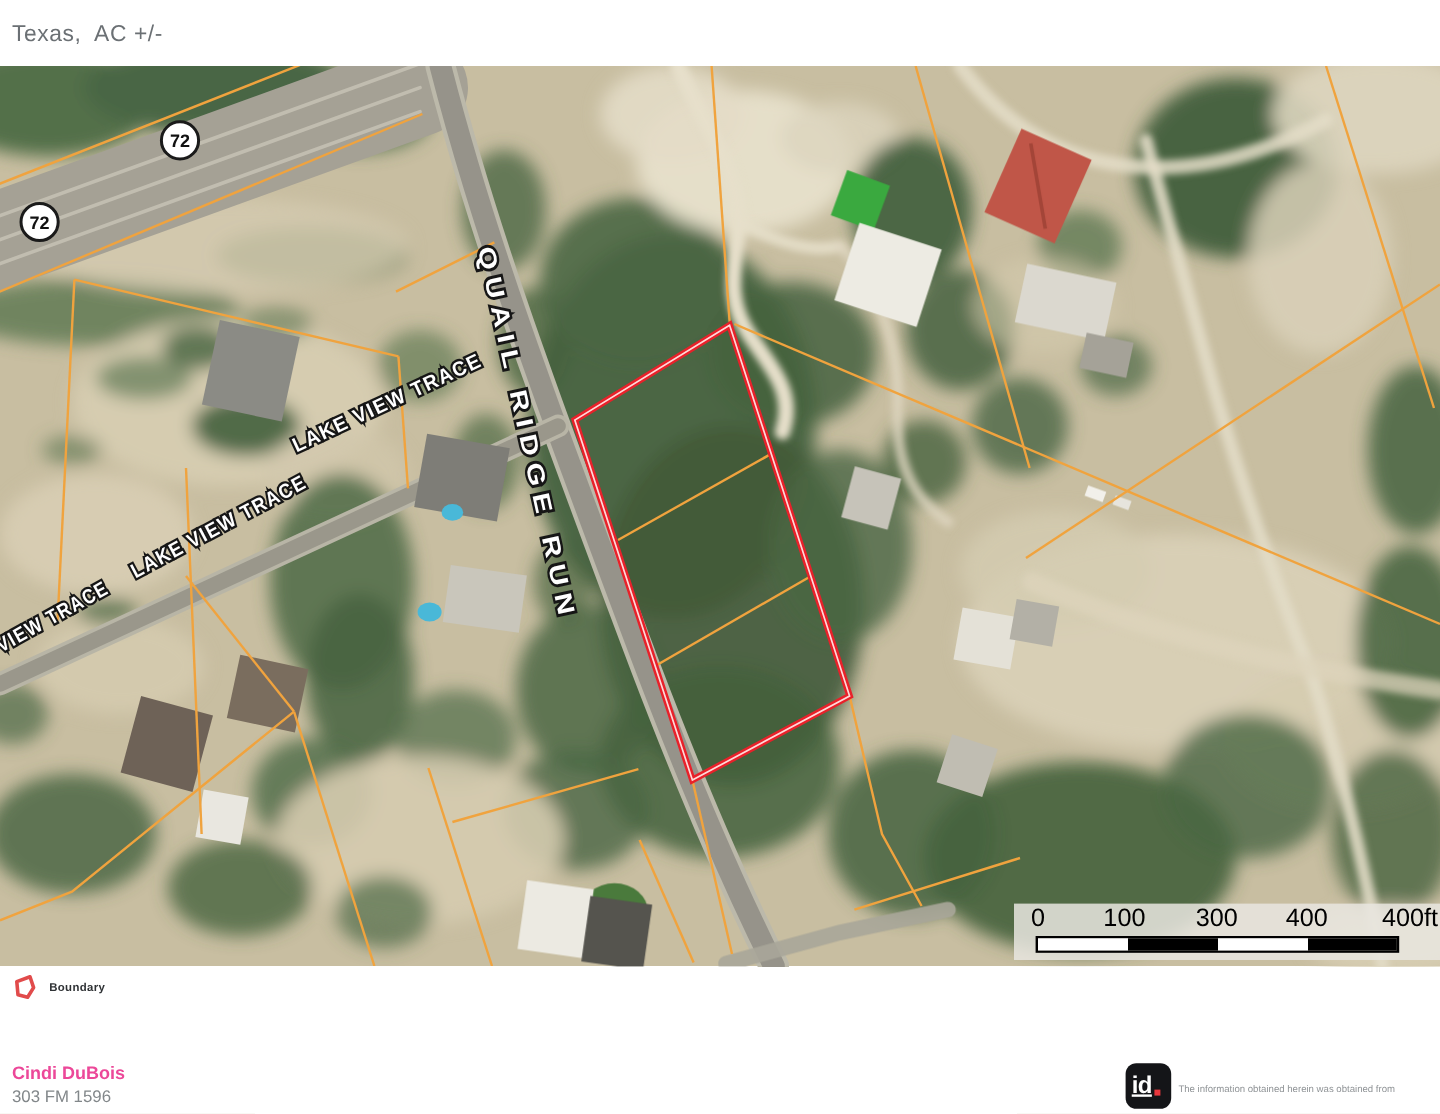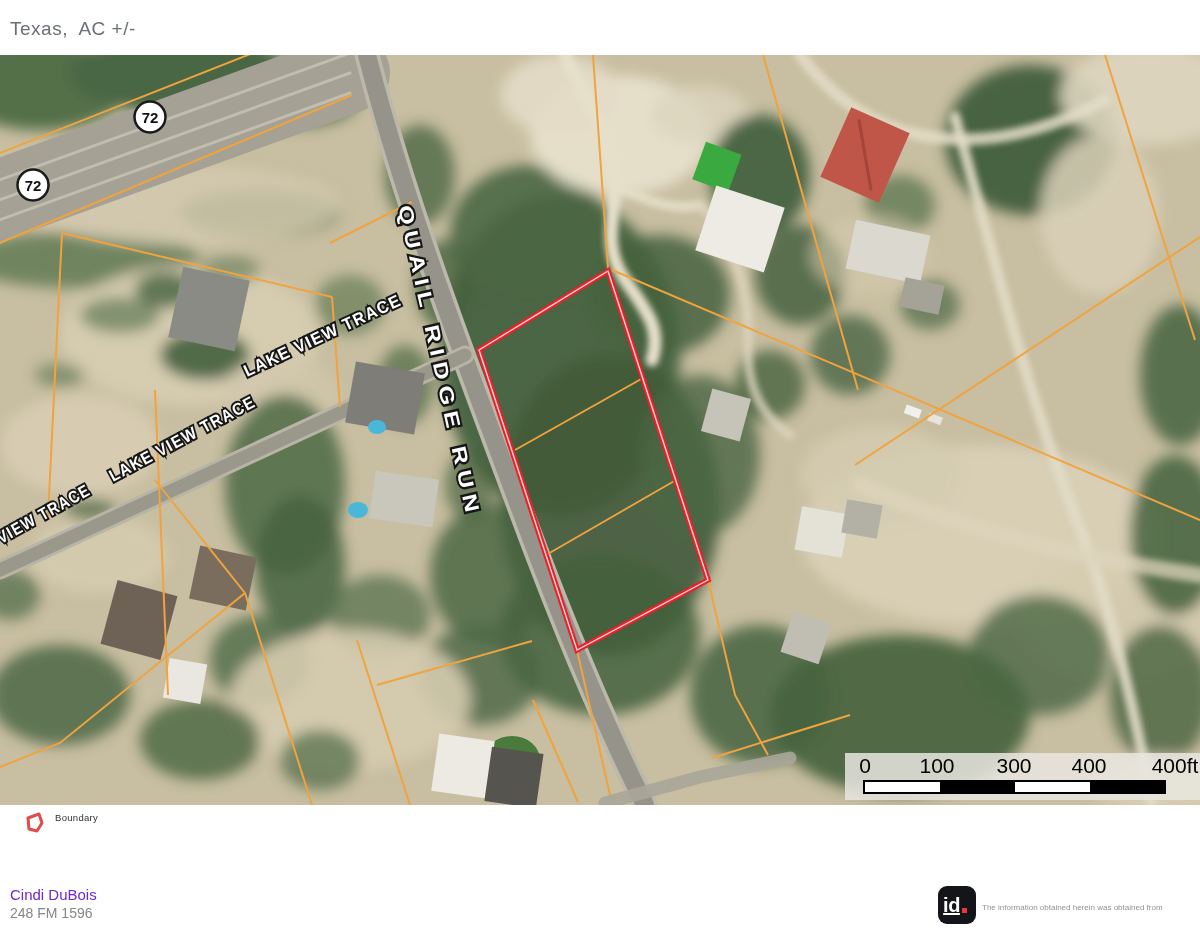--- a/index.html
+++ b/index.html
@@ -14,27 +14,27 @@
   .scalebar{position:absolute;left:845px;top:698px;width:355px;height:47px;
             background:rgba(233,230,224,0.85);}
   .scalebar .st{position:absolute;top:1px;font-size:21px;color:#000;transform:translateX(-50%);
                 font-family:"Liberation Sans",sans-serif;}
   .scalebar .bar{position:absolute;left:18px;top:27px;width:299px;height:10px;border:2px solid #000;
                  display:flex;}
   .scalebar .seg{height:100%;}
   .seg.w{background:#fff;} .seg.b{background:#000;}
 
   
-  .legend{position:absolute;left:24px;top:812px;display:flex;align-items:flex-start;}
+  .legend{position:absolute;left:10px;top:812px;display:flex;align-items:center;font-weight:bold;}
   .legend svg{display:block;}
   .legend-label{margin-left:11px;font-size:9.5px;color:#2f3235;letter-spacing:.3px;}
 
   
   .agent{position:absolute;left:10px;top:886px;}
-  .agent-name{font-size:15px;font-weight:normal;color:#6d28d9;}
+  .agent-name{font-size:15px;font-weight:bold;color:#ec4899;}
   .agent-address{font-size:14px;color:#82878a;margin-top:2px;}
   .brand{position:absolute;left:938px;top:884px;width:260px;display:flex;align-items:flex-start;}
   .logo{width:38px;height:38px;background:#141518;border-radius:9px;flex:0 0 auto;
         display:flex;align-items:center;justify-content:center;position:relative;margin-top:2px;}
   .logo-text{color:#fff;font-weight:bold;font-size:20px;letter-spacing:-.5px;margin-left:-4px;text-decoration:underline;}
   .logo-dot{width:5px;height:5px;background:#e8373d;display:inline-block;margin-left:2px;margin-top:10px;}
   .disclaimer{margin-left:6px;font-size:8px;line-height:9.5px;color:#8f9396;white-space:pre;}
 
   
   .road-label{fill:#ffffff;stroke:#161616;stroke-width:4px;paint-order:stroke;
@@ -243,21 +243,21 @@
 
   <div class="legend">
     <svg width="20" height="22" viewBox="0 0 20 22">
       <polygon points="4,6 15,2 18,11 13,19 5,17" fill="none" stroke="#e14b4b" stroke-width="3" stroke-linejoin="round"></polygon>
     </svg>
     <span class="legend-label">Boundary</span>
   </div>
 
   <div class="agent">
     <div class="agent-name">Cindi DuBois</div>
-    <div class="agent-address">248 FM 1596</div>
+    <div class="agent-address">303 FM 1596</div>
   </div>
 
   <div class="brand">
     <div class="logo">
       <span class="logo-text">id</span>
         <span class="logo-dot"></span>
     </div>
     <div class="disclaimer">
       <div>The information obtained herein was obtained from</div>
       

